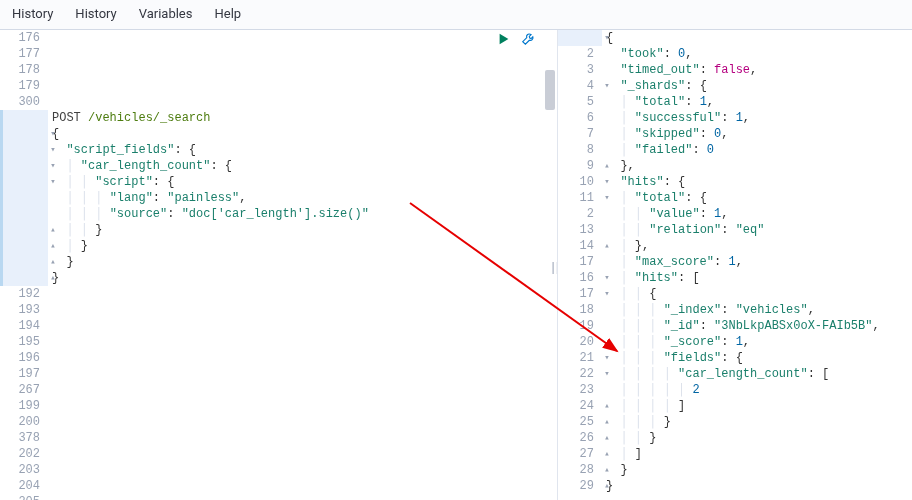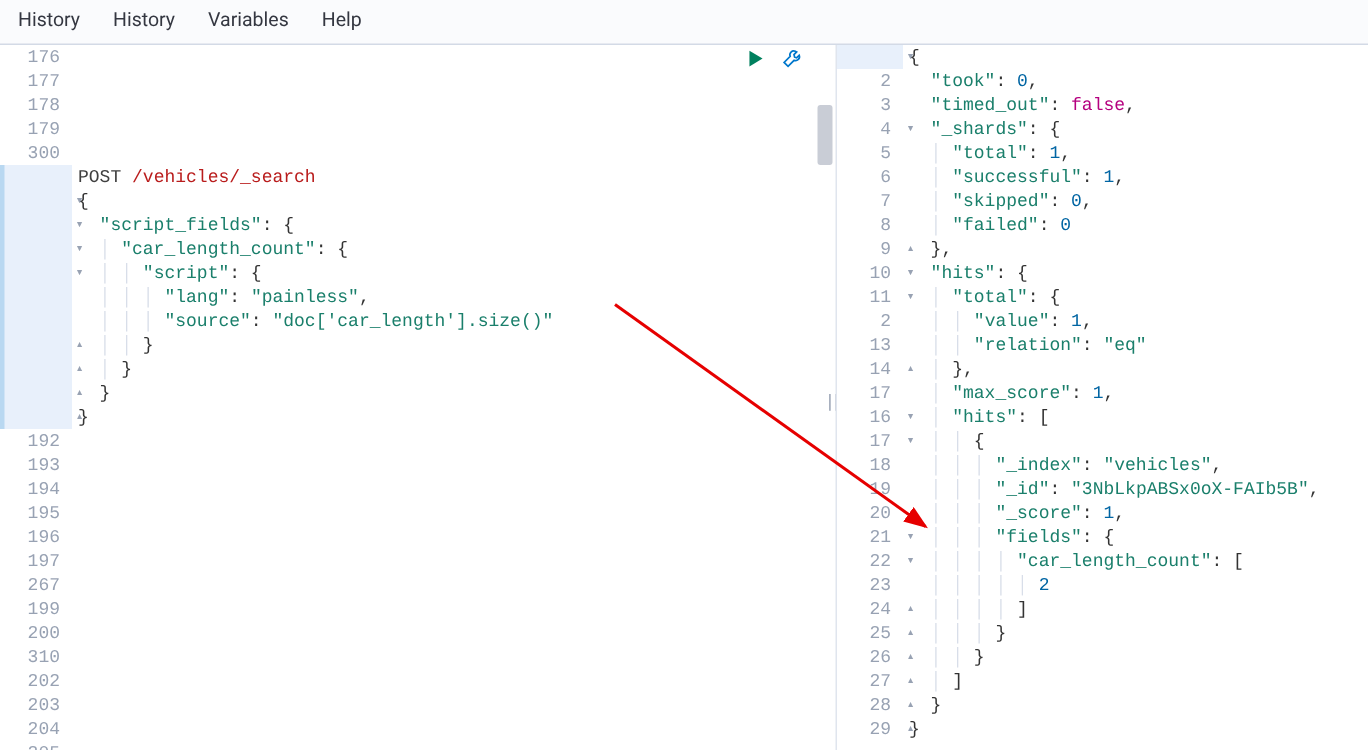--- a/index.html
+++ b/index.html
@@ -60,21 +60,21 @@
   .line { height: 16px; }
   .fold-marker {
     position: absolute;
     left: 48px;
     font-size: 9px;
     color: #98a2b3;
     width: 10px;
     text-align: center;
   }
   .tok-method { color: #404040; }
-  .tok-path { color: #b91c1c; }
+  .tok-path { color: #4d7c0f; }
   .tok-punc { color: #333; }
   .tok-key { color: #1a7f6b; }
   .tok-strb { color: #1a7f6b; }
   .tok-num { color: #0065a3; }
   .tok-bool { color: #b5007f; }
   .indent-guide { color: #d8dee9; }
 
   .action-bar {
     position: absolute;
     top: 2px;
@@ -178,21 +178,21 @@
           <div class="line">191</div>
           <div class="line">192</div>
           <div class="line">193</div>
           <div class="line">194</div>
           <div class="line">195</div>
           <div class="line">196</div>
           <div class="line">197</div>
           <div class="line">267</div>
           <div class="line">199</div>
           <div class="line">200</div>
-          <div class="line">310</div>
+          <div class="line">378</div>
           <div class="line">202</div>
           <div class="line">203</div>
           <div class="line">204</div>
           <div class="line">205</div>
         </div>
       <div class="code-content" id="lcode"><div class="line"></div><div class="line"></div><div class="line"></div><div class="line"></div><div class="line"></div><div class="line"><span class="tok-method">POST</span> <span class="tok-path">/vehicles/_search</span></div><div class="line"><span class="tok-punc">{</span></div><div class="line">  <span class="tok-key">"script_fields"</span><span class="tok-punc">:</span><span class="tok-punc"> </span><span class="tok-punc">{</span></div><div class="line">  <span class="indent-guide">│ </span><span class="tok-key">"car_length_count"</span><span class="tok-punc">:</span><span class="tok-punc"> </span><span class="tok-punc">{</span></div><div class="line">  <span class="indent-guide">│ </span><span class="indent-guide">│ </span><span class="tok-key">"script"</span><span class="tok-punc">:</span><span class="tok-punc"> </span><span class="tok-punc">{</span></div><div class="line">  <span class="indent-guide">│ </span><span class="indent-guide">│ </span><span class="indent-guide">│ </span><span class="tok-key">"lang"</span><span class="tok-punc">:</span><span class="tok-punc"> </span><span class="tok-strb">"painless"</span><span class="tok-punc">,</span></div><div class="line">  <span class="indent-guide">│ </span><span class="indent-guide">│ </span><span class="indent-guide">│ </span><span class="tok-key">"source"</span><span class="tok-punc">:</span><span class="tok-punc"> </span><span class="tok-strb">"doc['car_length'].size()"</span></div><div class="line">  <span class="indent-guide">│ </span><span class="indent-guide">│ </span><span class="tok-punc">}</span></div><div class="line">  <span class="indent-guide">│ </span><span class="tok-punc">}</span></div><div class="line">  <span class="tok-punc">}</span></div><div class="line"><span class="tok-punc">}</span></div><div class="line"></div><div class="line"></div><div class="line"></div><div class="line"></div><div class="line"></div><div class="line"></div><div class="line"></div><div class="line"></div><div class="line"></div><div class="line"></div><div class="line"></div><div class="line"></div><div class="line"></div><div class="line"></div></div>
     </div>
 
     <div class="drag-handle">||</div>
 

